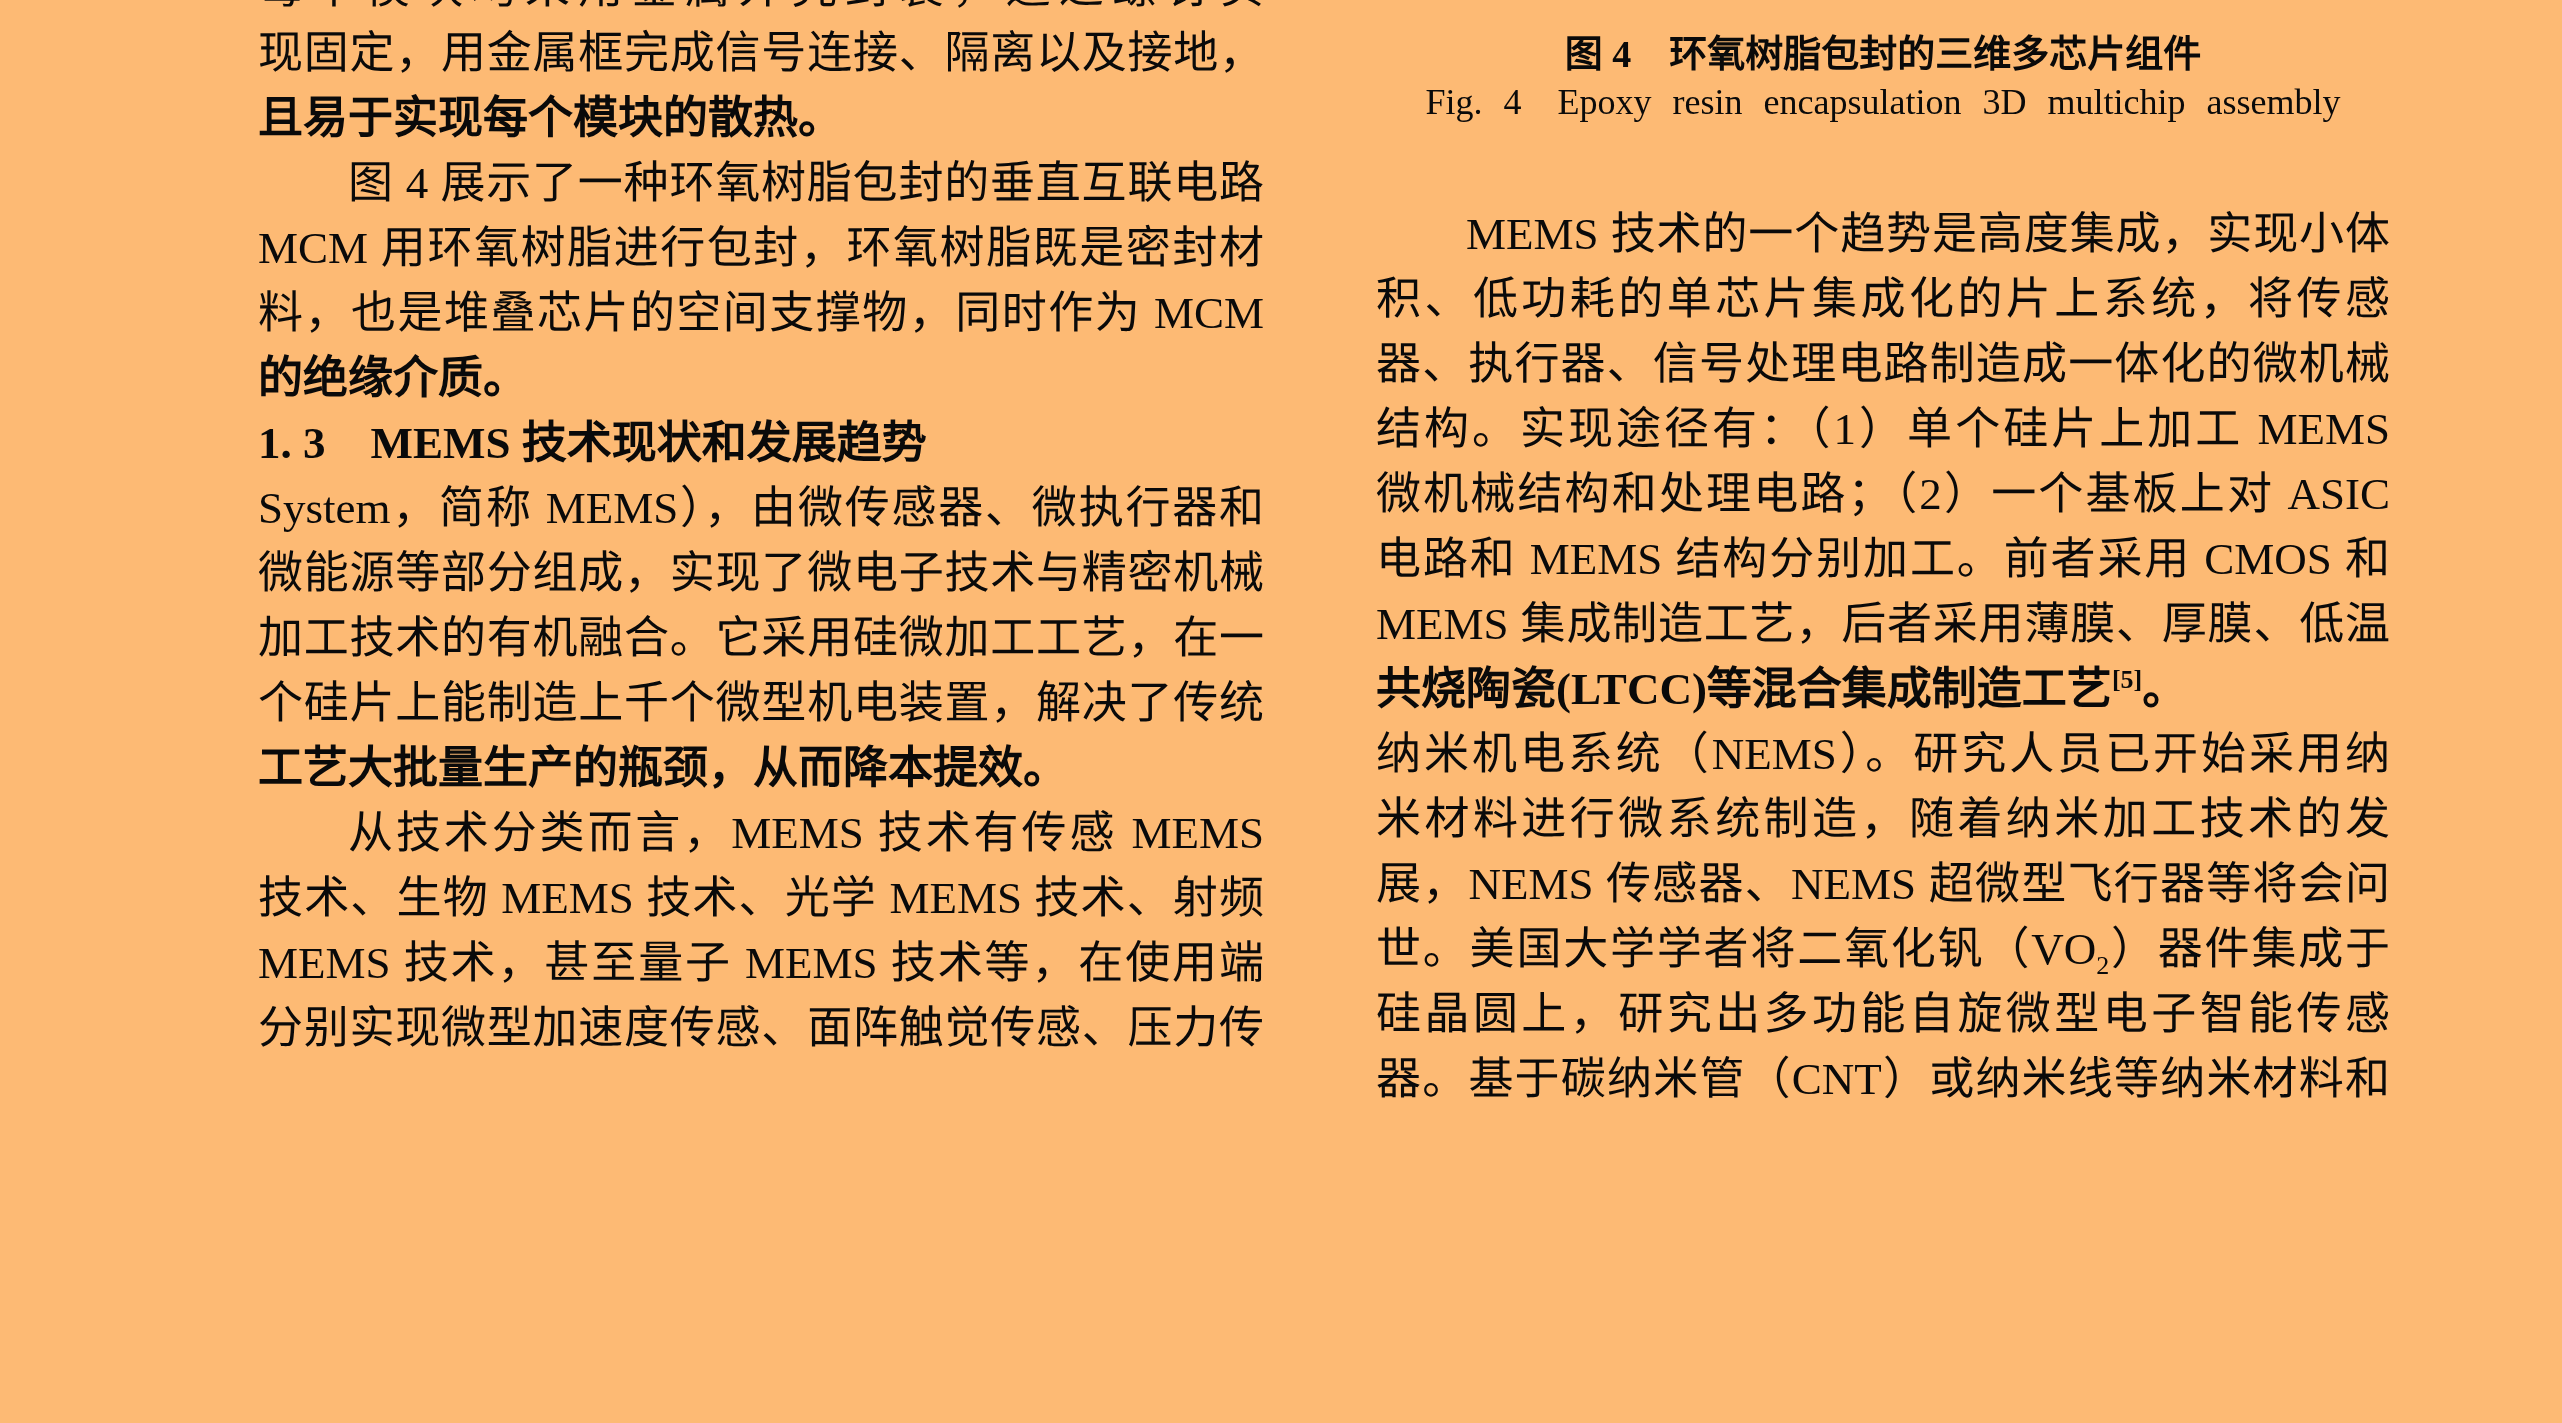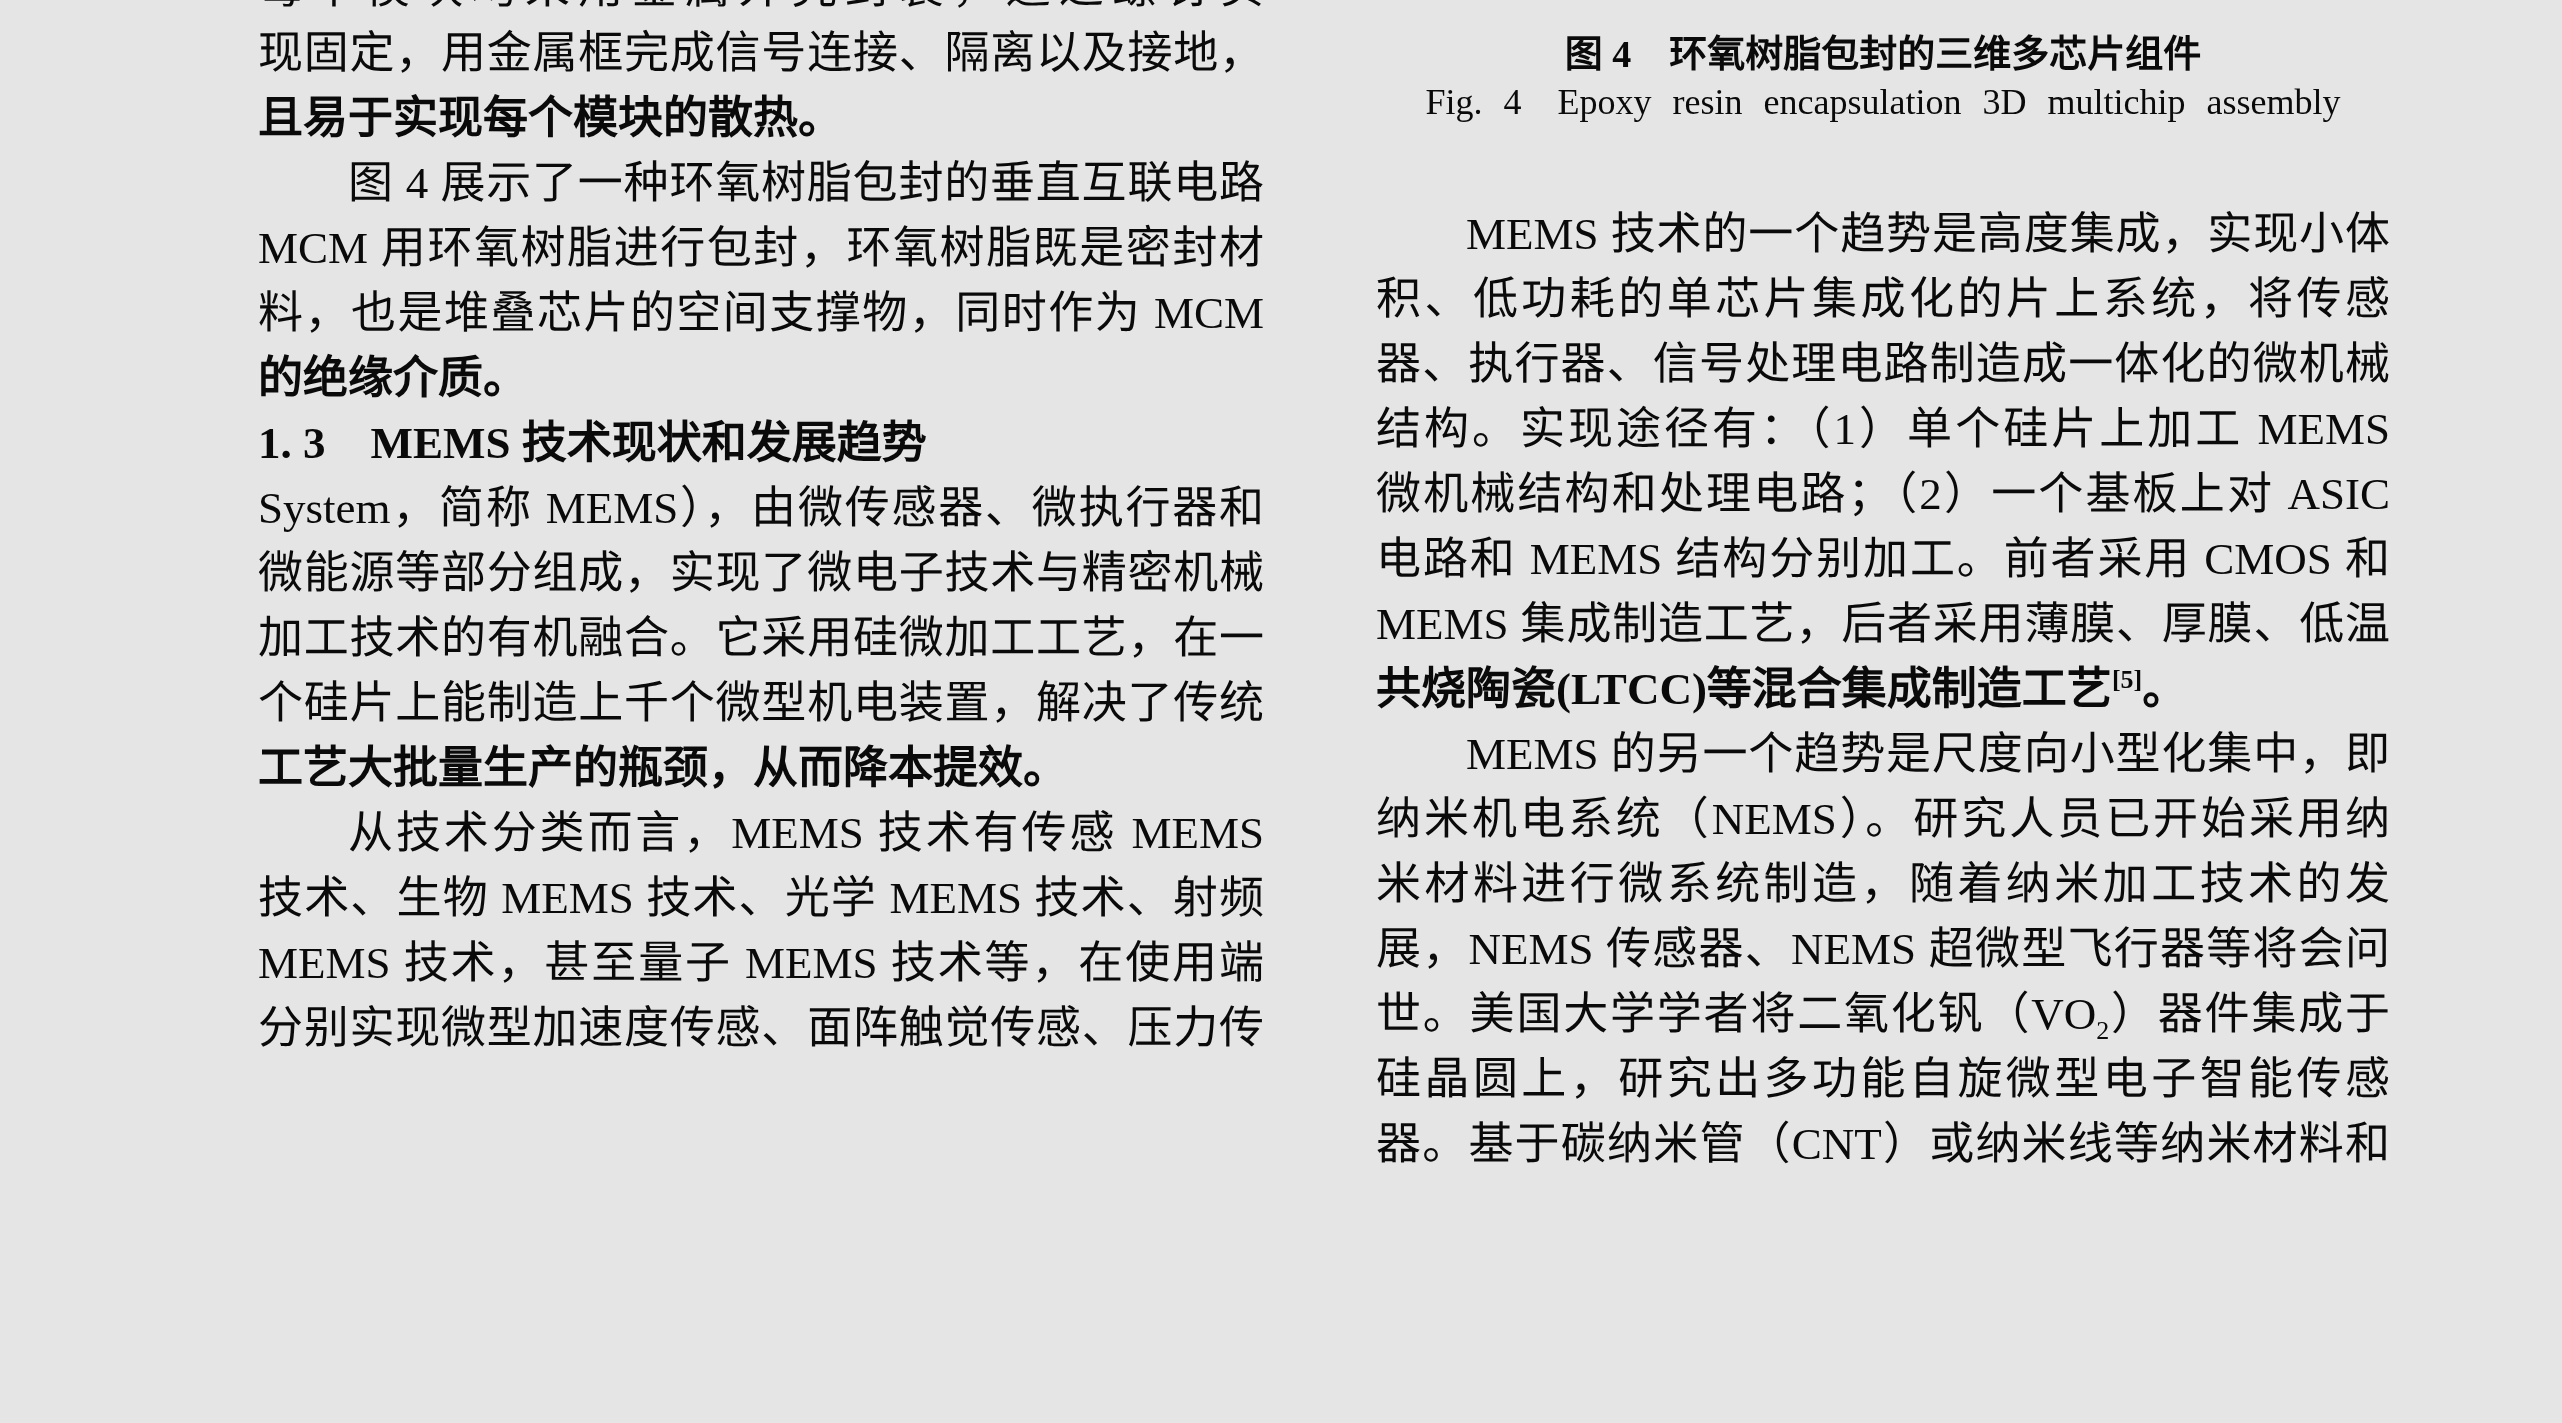--- a/index.html
+++ b/index.html
@@ -4,21 +4,21 @@
 <style>
   html, body {
     margin: 0;
     padding: 0;
     background: #ffffff;
   }
   .page {
     position: relative;
     width: 2562px;
     height: 1423px;
-    background: #e5e5e5;
+    background: #fdba74;
     overflow: hidden;
     color: #0a0a0a;
     font-family: "Liberation Serif", "DejaVu Serif", serif;
   }
   .column {
     position: absolute;
   }
   .col-left {
     left: 258px;
     top: -44px;
@@ -110,21 +110,20 @@
 
     <div class="body-text">
       <div class="line indent">MEMS 技术的一个趋势是高度集成，实现小体</div>
       <div class="line">积、低功耗的单芯片集成化的片上系统，将传感</div>
       <div class="line">器、执行器、信号处理电路制造成一体化的微机械</div>
       <div class="line">结构。实现途径有：（1）单个硅片上加工 MEMS</div>
       <div class="line">微机械结构和处理电路；（2）一个基板上对 ASIC</div>
       <div class="line">电路和 MEMS 结构分别加工。前者采用 CMOS 和</div>
       <div class="line">MEMS 集成制造工艺，后者采用薄膜、厚膜、低温</div>
       <div class="line end"><span>共烧陶瓷(LTCC)等混合集成制造工艺</span><span class="sup">[5]</span><span>。</span></div>
-      <div class="line indent">MEMS 的另一个趋势是尺度向小型化集中，即</div>
       <div class="line">纳米机电系统（NEMS）。研究人员已开始采用纳</div>
       <div class="line">米材料进行微系统制造，随着纳米加工技术的发</div>
       <div class="line">展，NEMS 传感器、NEMS 超微型飞行器等将会问</div>
       <div class="line"><span>世。美国大学学者将二氧化钒（VO</span><span class="sub">2</span><span>）器件集成于</span></div>
       <div class="line">硅晶圆上，研究出多功能自旋微型电子智能传感</div>
       <div class="line">器。基于碳纳米管（CNT）或纳米线等纳米材料和</div>
     </div>
   </div>
 
 </div>

